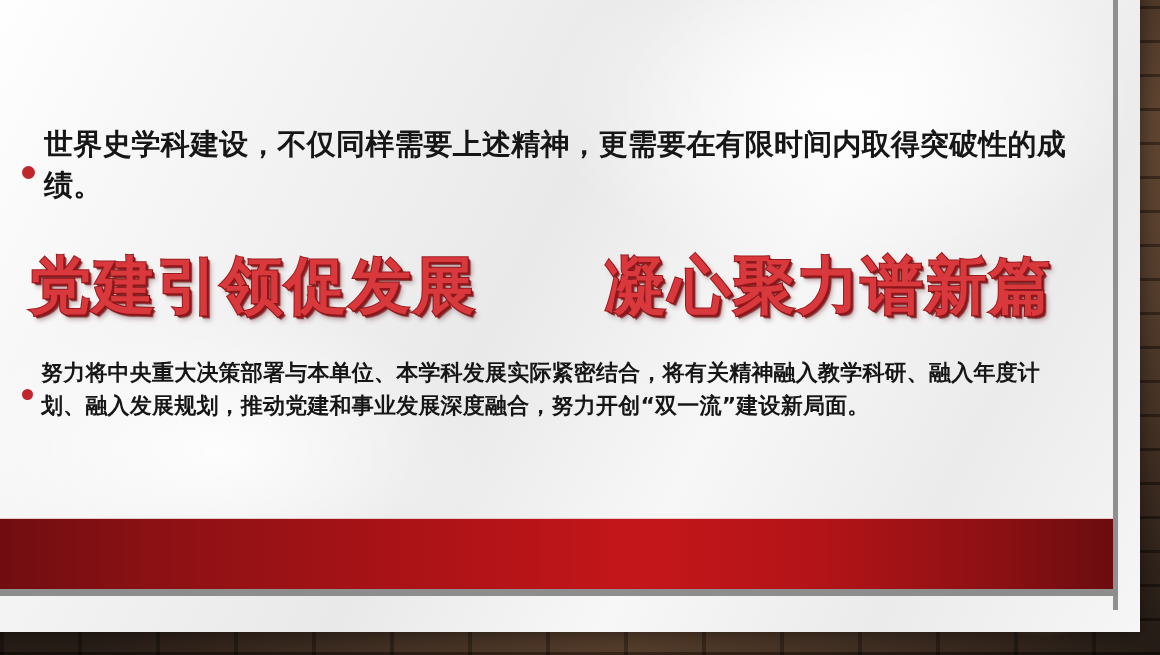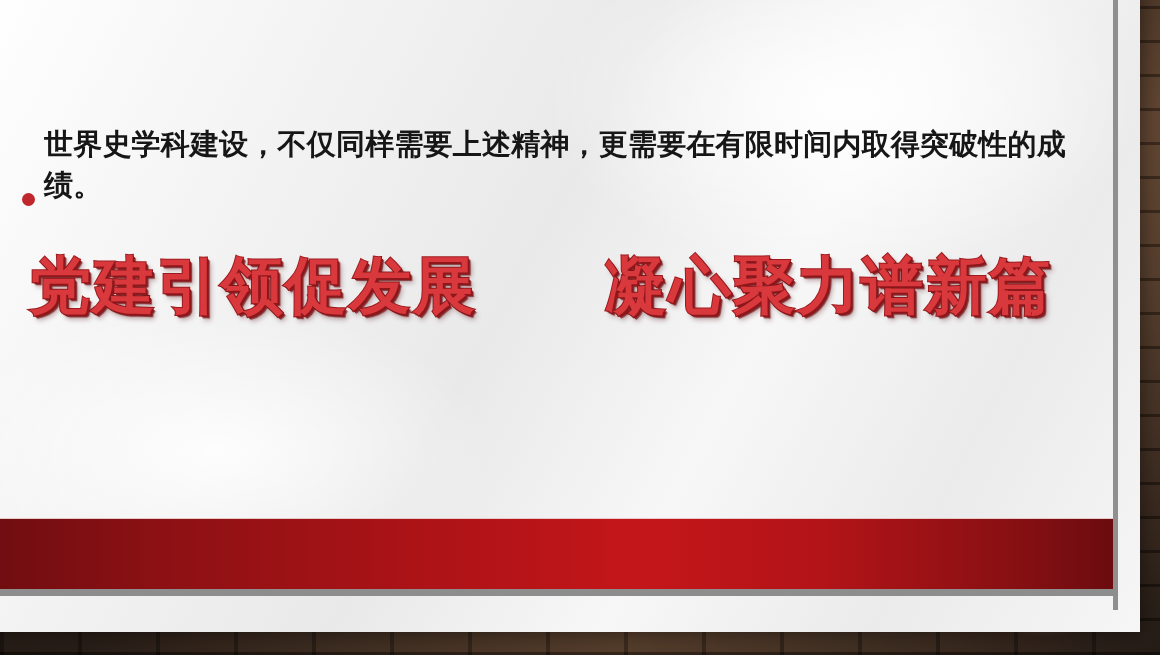--- a/index.html
+++ b/index.html
@@ -88,21 +88,21 @@
     width: 1132px;
     height: 610px;
     border-right: 5px solid #8f8f8f;
     box-sizing: border-box;
   }
 
   
   .block {
     position: absolute;
     display: flex;
-    align-items: flex-end;
+    align-items: center;
   }
 
   .bullet-dot {
     flex: 0 0 auto;
     border-radius: 50%;
     background: #c0272d;
   }
 
   .copy {
     color: #161616;
@@ -186,18 +186,22 @@
 
     <div id="inner-frame"></div>
 
     <div class="block" id="block-top">
       <span class="bullet-dot"></span>
       <span class="copy">世界史学科建设，不仅同样需要上述精神，更需要在有限时间内取得突破性的成绩。</span>
     </div>
 
     <div id="headline">党建引领促发展　　凝心聚力谱新篇</div>
 
+    <div class="block" id="block-bottom">
+      <span class="bullet-dot"></span>
+      <span class="copy">努力将中央重大决策部署与本单位、本学科发展实际紧密结合，将有关精神融入教学科研、融入年度计划、融入发展规划，推动党建和事业发展深度融合，努力开创“双一流”建设新局面。</span>
+    </div>
 
     <div id="red-band"></div>
     <div id="band-shadow"></div>
 
   </div>
 </div>
 
 </body></html>

